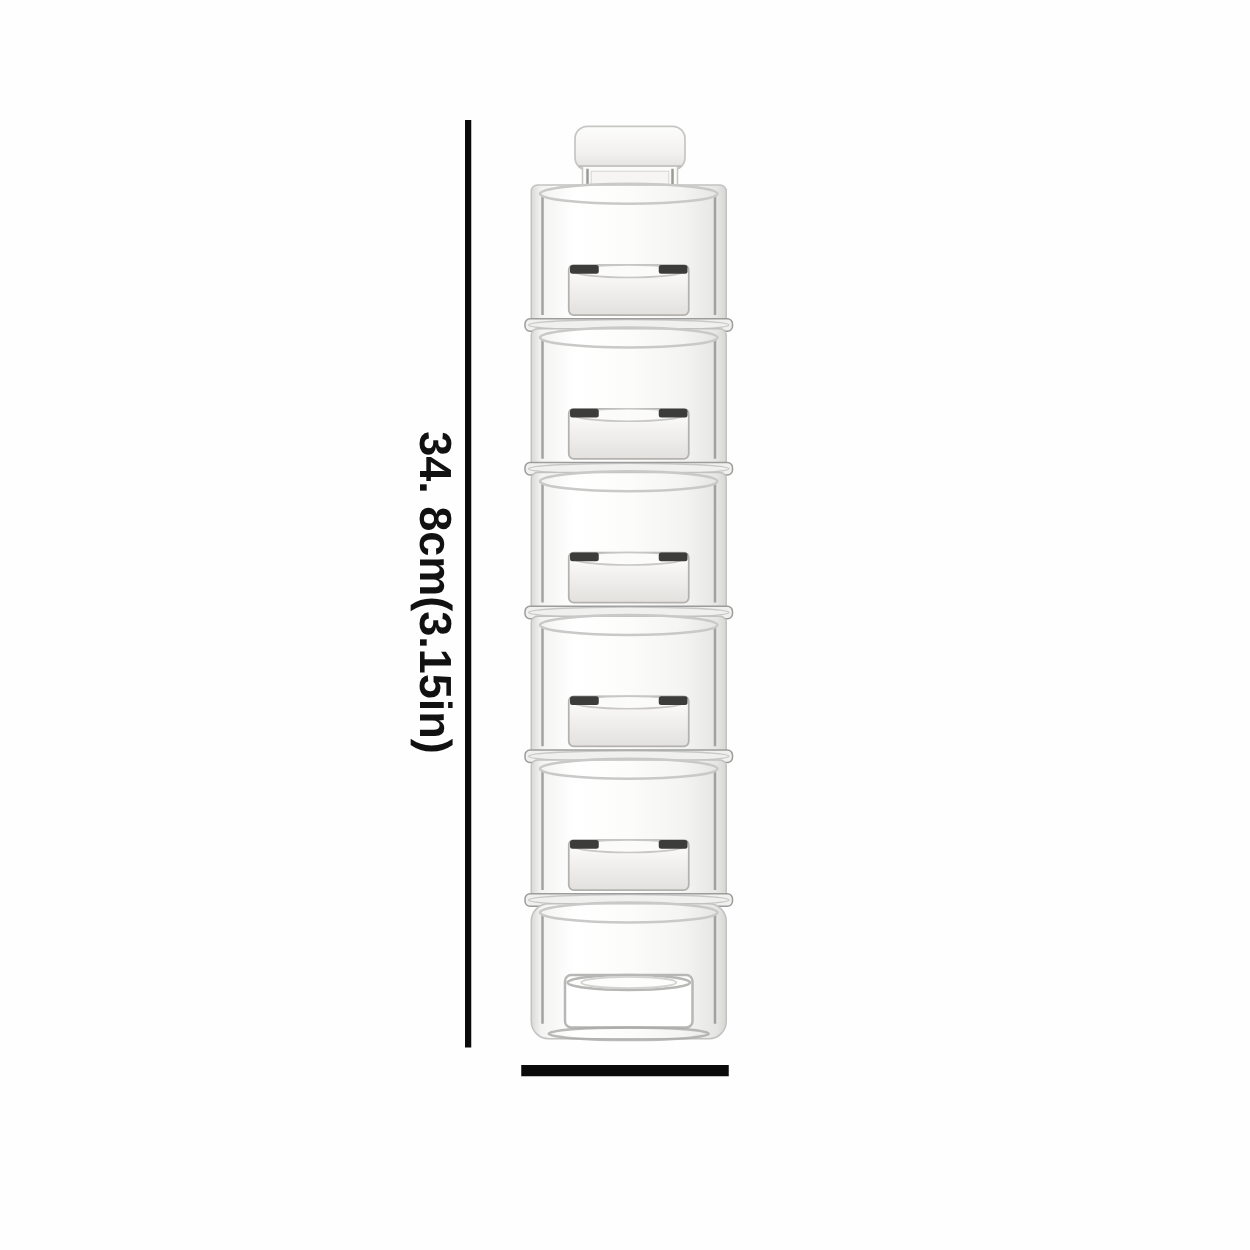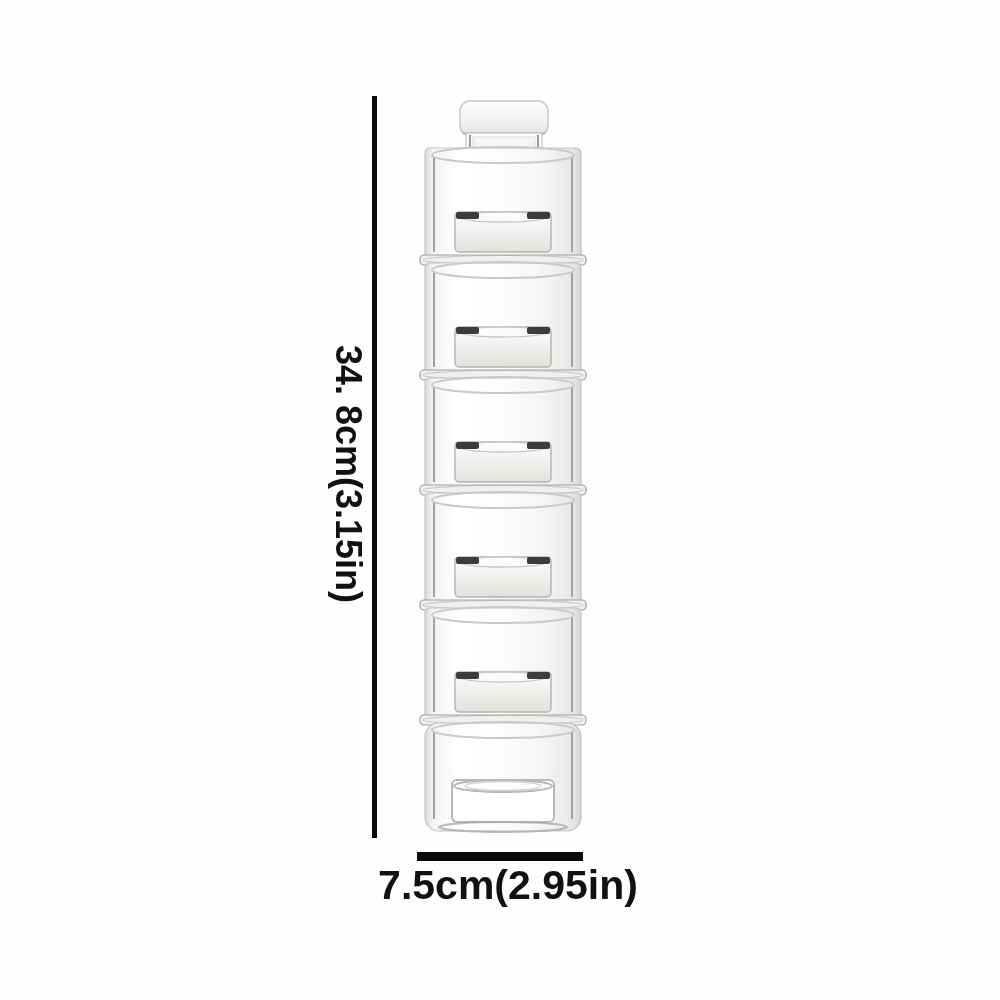--- a/index.html
+++ b/index.html
@@ -138,15 +138,14 @@
           </g>
           <ellipse cx="503" cy="827" rx="64" ry="5" fill="none" stroke="#a9a9a8" stroke-width="2" opacity="0.8"></ellipse>
         </g>
       </g>
     </svg>
 
   <div class="dim-vline" style="background: rgb(10, 10, 10);"></div>
   <div class="dim-vlabel" style="color: rgb(17, 17, 17);">34. 8cm(3.15in)</div>
 
   <div class="dim-hline" style="background: rgb(10, 10, 10);"></div>
-  <div class="dim-hlabel" style="color: rgb(17, 17, 17);">7.5cm(2.95in)</div>
 
 </div>
 
 </body></html>

